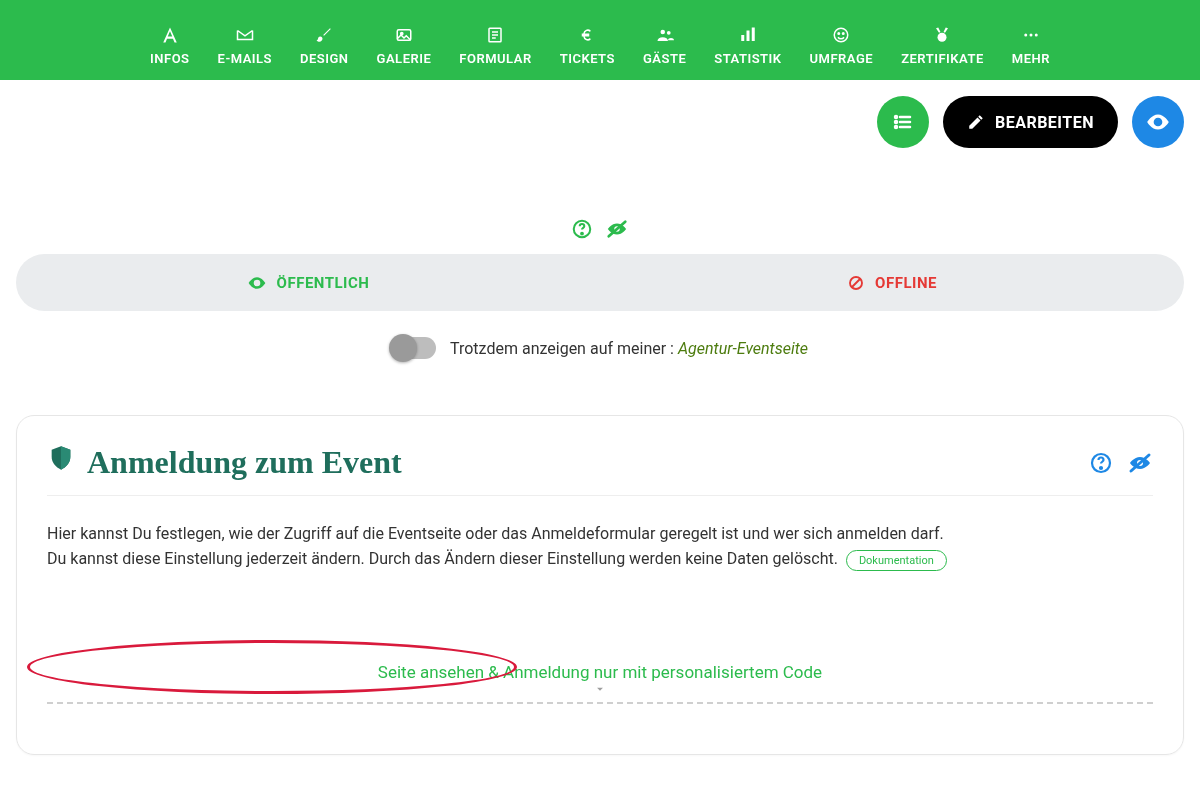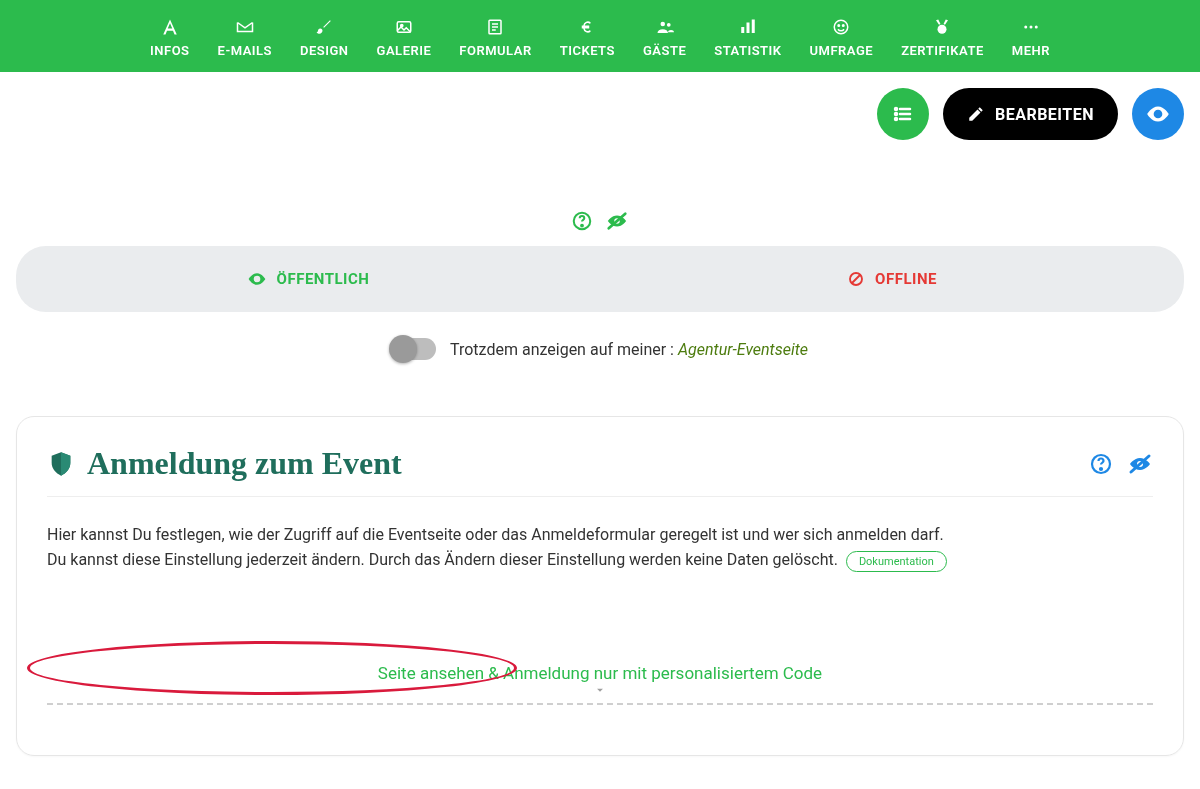--- a/index.html
+++ b/index.html
@@ -1,51 +1,51 @@
 <!DOCTYPE html>
 <html><head>
 <meta charset="utf-8">
 <style>
   * { box-sizing: border-box; margin: 0; padding: 0; }
   body { font-family: -apple-system, BlinkMacSystemFont, "Segoe UI", Roboto, Arial, sans-serif; background: #fff; width: 1200px; }
 
   
-  .topnav { background: #2CBB4D; display:flex; justify-content:center; align-items:flex-end; height:72px; gap: 0px; }
+  .topnav { background: #2CBB4D; display:flex; justify-content:center; align-items:flex-end; height:80px; gap: 0px; }
   .nav-item { color:#fff; font-size:13px; font-weight:600; letter-spacing:0.5px; text-align:center; padding: 0 14px; cursor:pointer; display:flex; flex-direction:column; align-items:center; gap:6px; padding-bottom:14px; position:relative; }
   .nav-item .nav-icon { width:20px; height:20px; display:flex; align-items:center; justify-content:center; }
   .nav-item.active::after { content:""; position:absolute; bottom:0; left:6px; right:6px; height:2px; background:rgba(255,255,255,0.9); }
   .circle-annot { position:absolute; border:3px solid #D91A3C; border-radius:50%; pointer-events:none; }
 
   
   .action-row { display:flex; justify-content:flex-end; gap:14px; padding:16px 16px 0 16px; }
   .circ-btn { width:52px; height:52px; border-radius:50%; display:flex; align-items:center; justify-content:center; color:#fff; cursor:pointer; }
   .circ-green { background:#2CBB4D; }
   .circ-blue { background:#1E88E5; }
   .pill-btn { background:#000000; color:#fff; border-radius:28px; padding:0 24px; height:52px; display:flex; align-items:center; gap:10px; font-weight:700; font-size:16px; letter-spacing:0.5px; cursor:pointer; }
 
   
   .help-row { display:flex; justify-content:center; gap:12px; margin-top:70px; color:#2CBB4D; }
 
   
-  .seg-wrap { margin: 14px 16px 0 16px; background:#EAECEE; border-radius:30px; height:66px; display:flex; overflow:hidden; }
+  .seg-wrap { margin: 14px 16px 0 16px; background:#EAECEE; border-radius:30px; height:57px; display:flex; overflow:hidden; }
   .seg { flex:1; display:flex; align-items:center; justify-content:center; gap:10px; font-weight:700; font-size:15px; letter-spacing:0.5px; cursor:pointer; }
   .seg-public { color:#2CBB4D; }
   .seg-private { background:#F2A33C; color:#fff; border-radius:26px; margin:0; }
   .seg-offline { color:#E53935; }
 
   
   .toggle-row { display:flex; align-items:center; justify-content:center; gap:14px; margin-top:26px; font-size:16px; color:#333; }
   .toggle { width:44px; height:22px; background:#BDBDBD; border-radius:11px; position:relative; cursor:pointer; }
   .toggle::after { content:""; position:absolute; left:-3px; top:-3px; width:28px; height:28px; background:#9A9A9A; border-radius:50%; box-shadow:0 1px 3px rgba(0,0,0,0.3); }
   .link-green { color:#4d7c0f;font-style:italic; }
 
   
   .card { margin: 56px 16px 24px 16px; border:1px solid #E6E6E6; border-radius:18px; padding: 28px 30px 50px 30px; box-shadow:0 1px 2px rgba(0,0,0,0.03); position:relative; }
   .card-head { display:flex; align-items:center; justify-content:space-between; border-bottom:1px solid #EEE; padding-bottom:14px; }
-  .card-title-wrap { display:flex; align-items:center; gap:12px; }
+  .card-title-wrap { display:flex; align-items:flex-start; gap:12px; }
   .card-title { font-family: Georgia, "Times New Roman", serif; font-size:32px; color:#1F6E5C; font-weight:600; }
   .card-head-icons { display:flex; gap:14px; color:#1E88E5; }
   .card-desc { margin-top:26px; font-size:16px; line-height:1.55; color:#333; }
   .doc-pill { display:inline-block; border:1.5px solid #2CBB4D; color:#2CBB4D; border-radius:14px; padding:1px 12px; font-size:11px; margin-left:4px; cursor:pointer; }
   .select-row { margin-top:90px; position:relative; border-bottom:2px dashed #CFCFCF; padding-bottom:6px; display:flex; justify-content:space-between; align-items:center; cursor:pointer;flex-direction:column; }
   .select-text { color:#2CBB4D; font-size:17px; }
   .chev { color:#9E9E9E; }
 
   
   .oval-annot { position:absolute; border:3px solid #D91A3C; border-radius:50%; pointer-events:none; }

